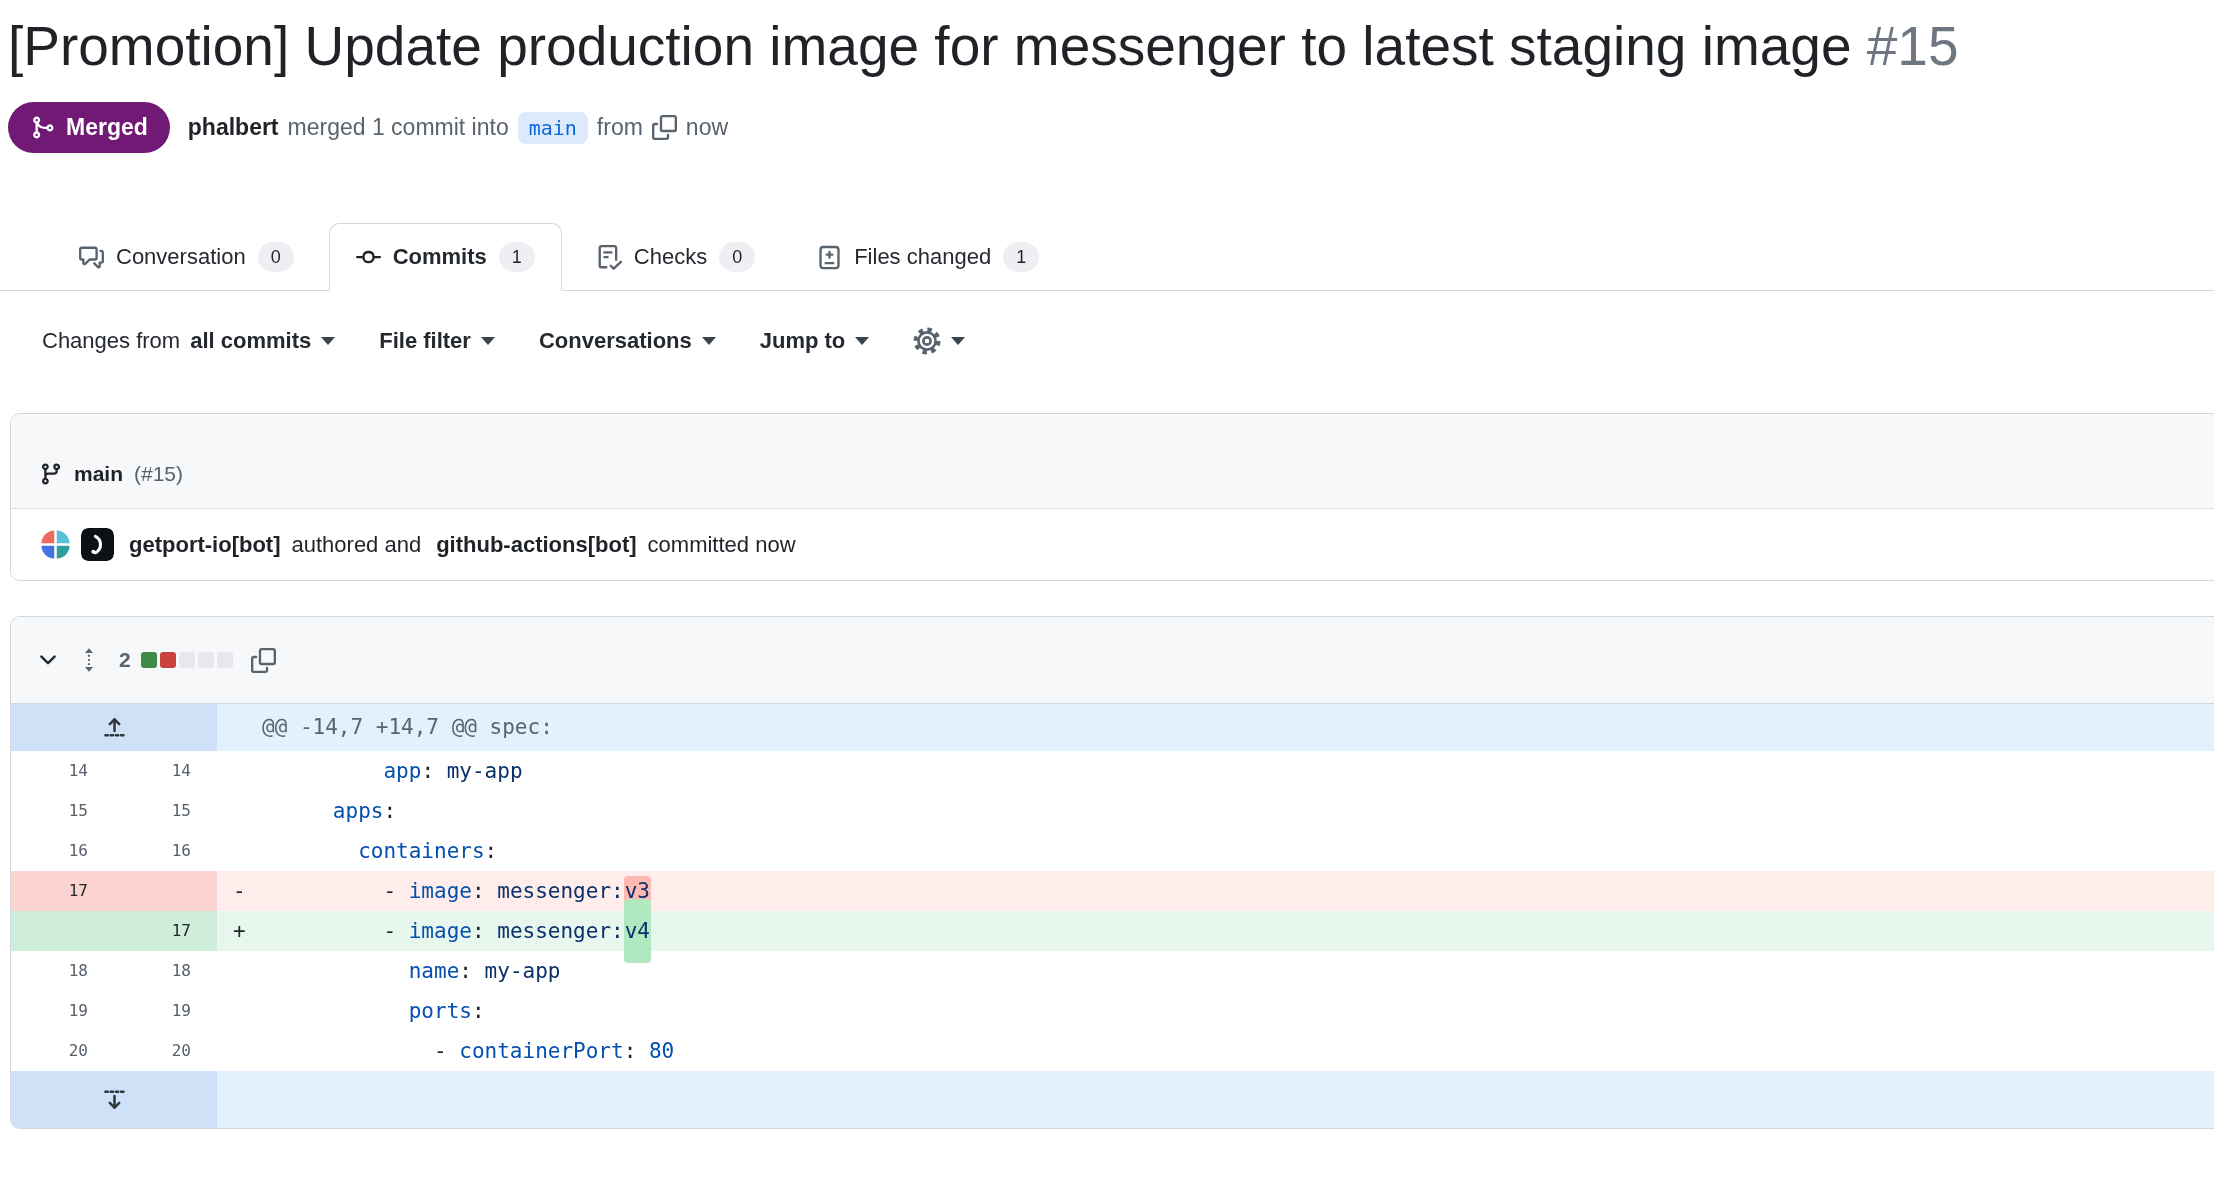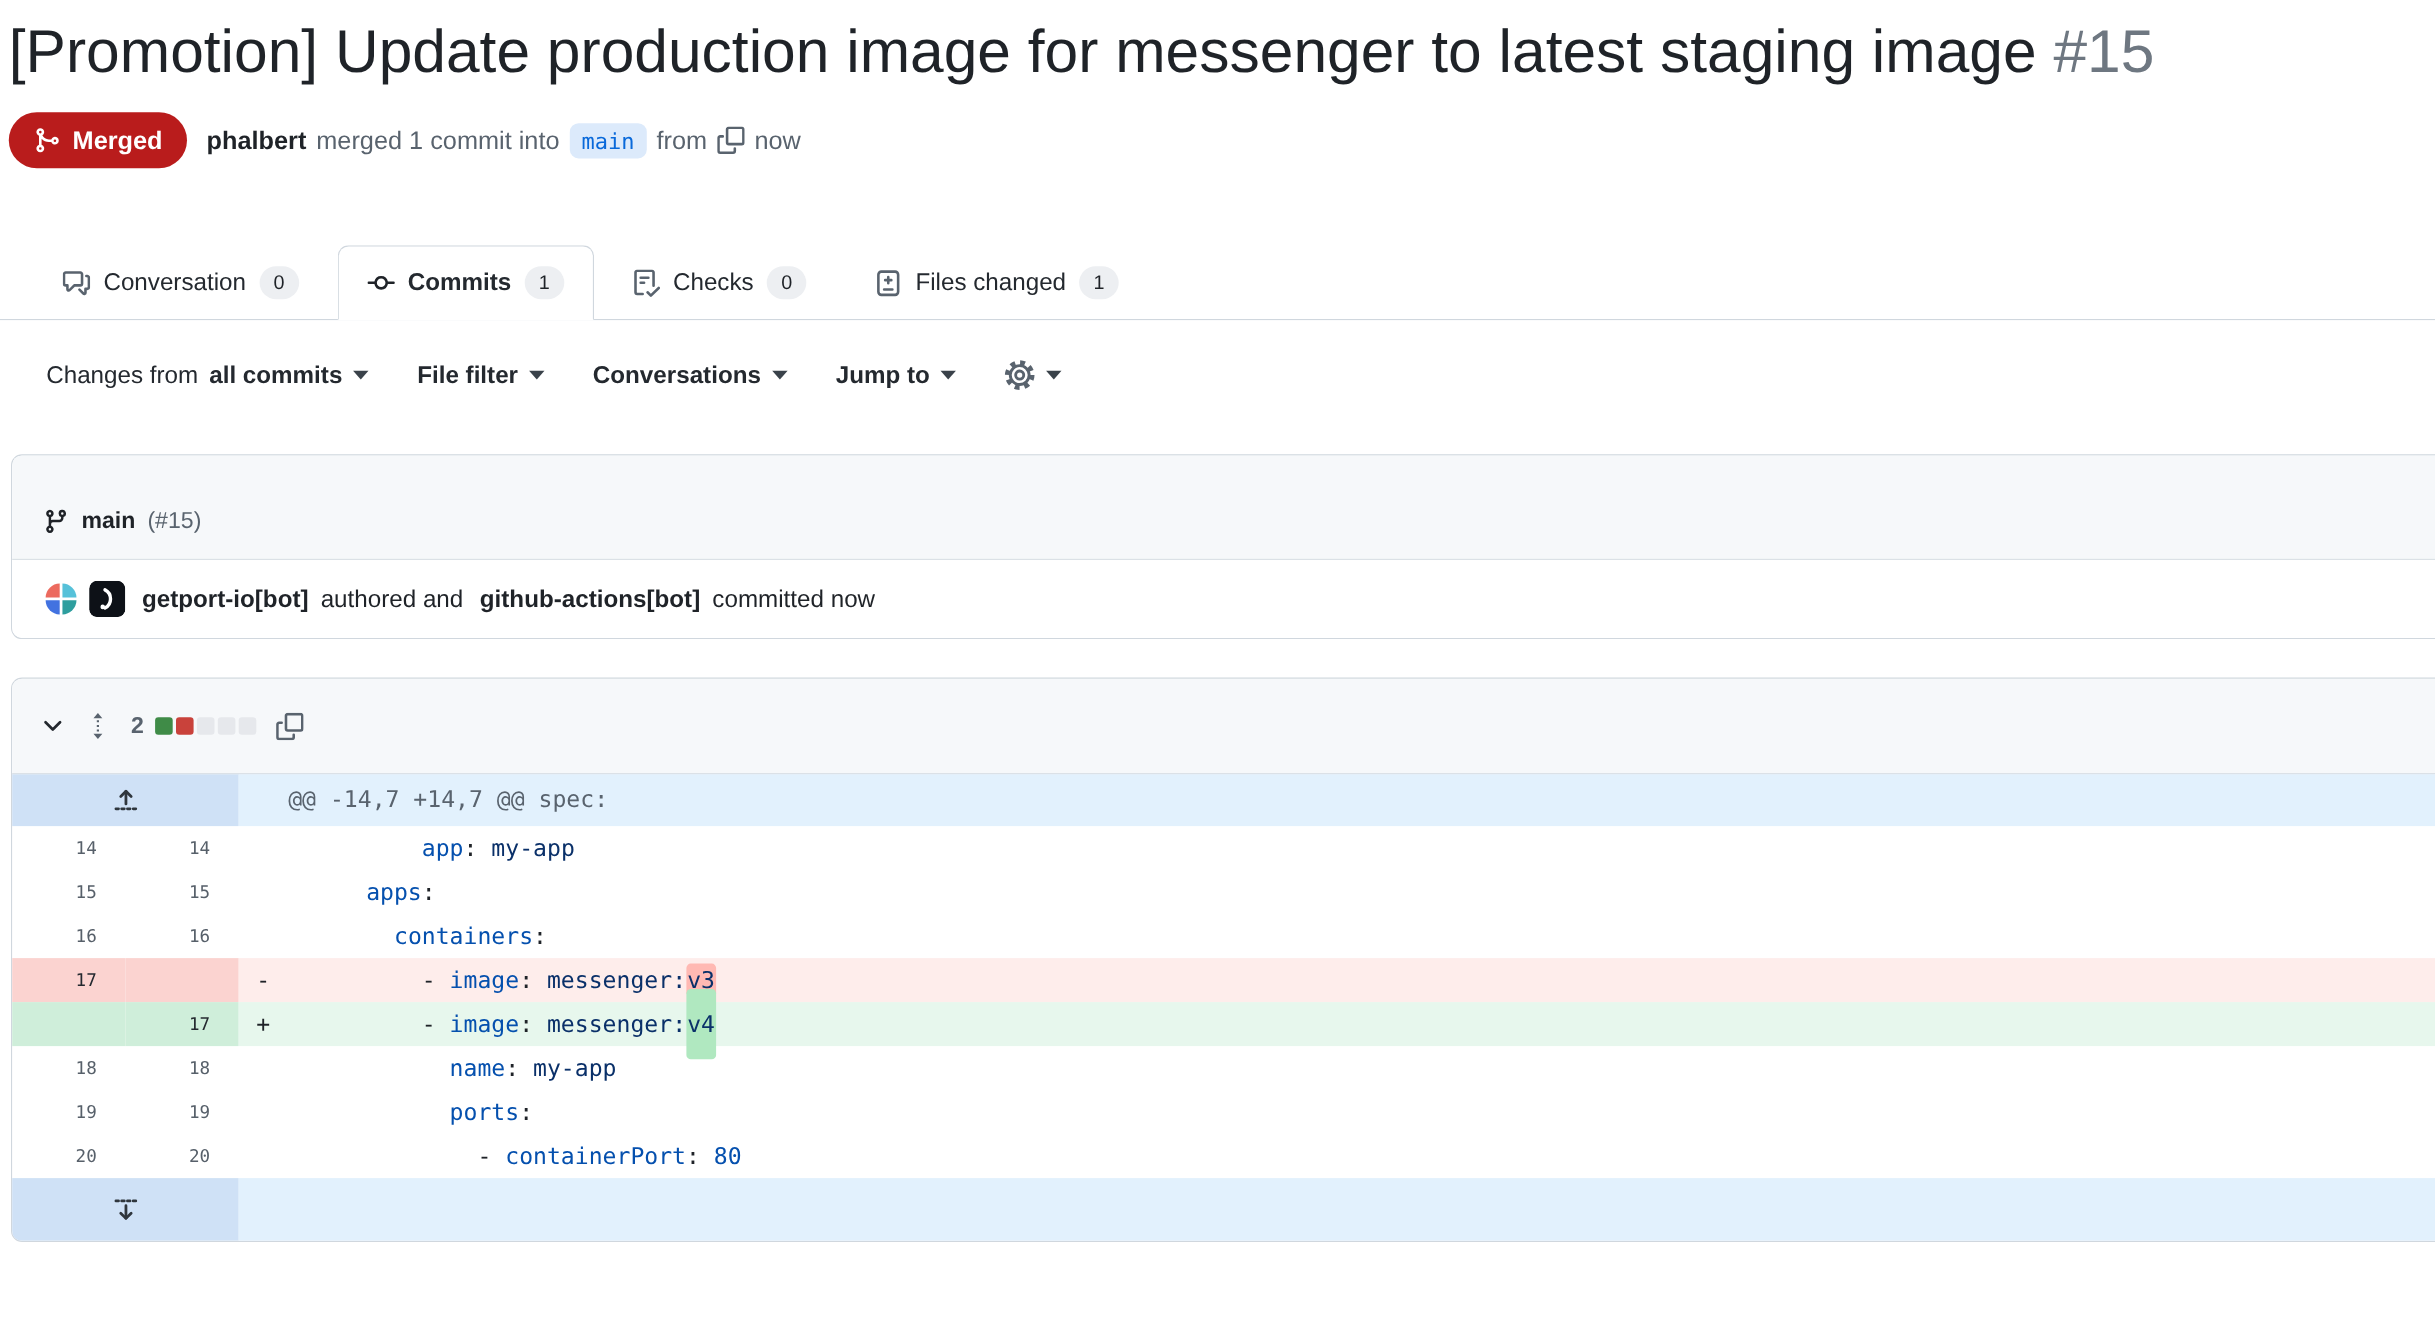--- a/index.html
+++ b/index.html
@@ -5,30 +5,30 @@
   html,body{margin:0;padding:0;width:2214px;height:1204px;overflow:hidden;background:#fff;
     font-family:"Liberation Sans","DejaVu Sans",sans-serif;color:#1f2328;}
   svg{display:block;}
 
   
   .pr-title{margin:14px 0 0 8px;font-size:55px;font-weight:400;line-height:64px;white-space:nowrap;color:#1f2328;}
   .pr-number{color:#6e7781;}
 
   
   .pr-meta{margin:24px 0 0 8px;display:flex;align-items:center;gap:18px;white-space:nowrap;}
-  .state-badge{display:inline-flex;align-items:center;gap:11px;background:#b91c1c;color:#fff;
+  .state-badge{display:inline-flex;align-items:center;gap:11px;background:#701a75;color:#fff;
     font-size:23px;font-weight:700;padding:12px 22px;border-radius:999px;}
   .meta-text{display:flex;align-items:center;gap:9px;font-size:23px;color:#59636e;}
   .meta-text b{color:#1f2328;}
   .branch-label{font-family:"DejaVu Sans Mono","Liberation Mono",monospace;font-size:20px;color:#0969da;
     background:#dceafb;padding:4px 11px;border-radius:8px;cursor:pointer;}
   .icon-btn{color:#59636e;cursor:pointer;display:inline-flex;}
 
   
-  .tabs{margin-top:70px;padding-left:30px;border-bottom:1px solid #d0d7de;display:flex;align-items:flex-end;gap:8px;}
+  .tabs{margin-top:70px;padding-left:52px;border-bottom:1px solid #d0d7de;display:flex;align-items:flex-end;gap:8px;}
   .tab{display:flex;align-items:center;gap:12px;padding:18px 26px;font-size:22px;color:#24292f;
     border:1px solid transparent;border-radius:10px 10px 0 0;margin-bottom:-1px;cursor:pointer;white-space:nowrap;}
   .tab.active{background:#fff;border-color:#d0d7de;border-bottom-color:#fff;font-weight:700;}
   .ticon{color:#59636e;display:flex;}
   .tab.active .ticon{color:#1f2328;}
   .counter{font-size:18px;line-height:18px;padding:6px 13px;background:#edeff2;border-radius:999px;color:#1f2328;font-weight:400;}
 
   
   .toolbar{margin:36px 0 0 42px;display:flex;align-items:center;gap:44px;font-size:22px;color:#24292f;}
   .dd{display:flex;align-items:center;gap:10px;font-weight:700;cursor:pointer;}

